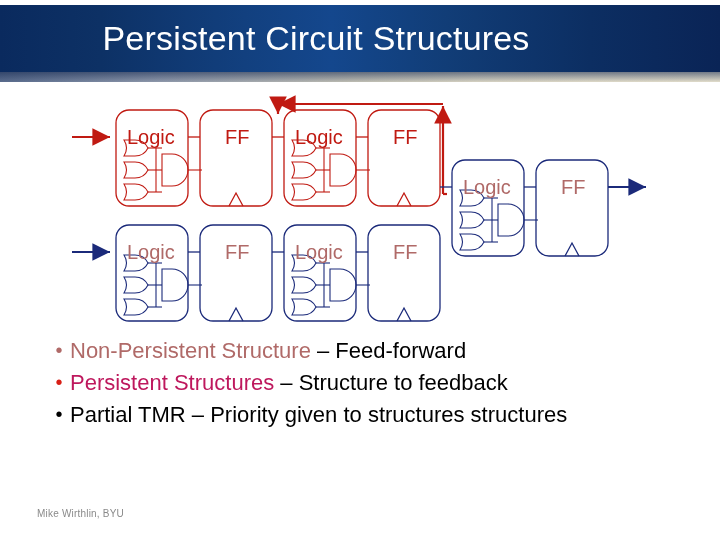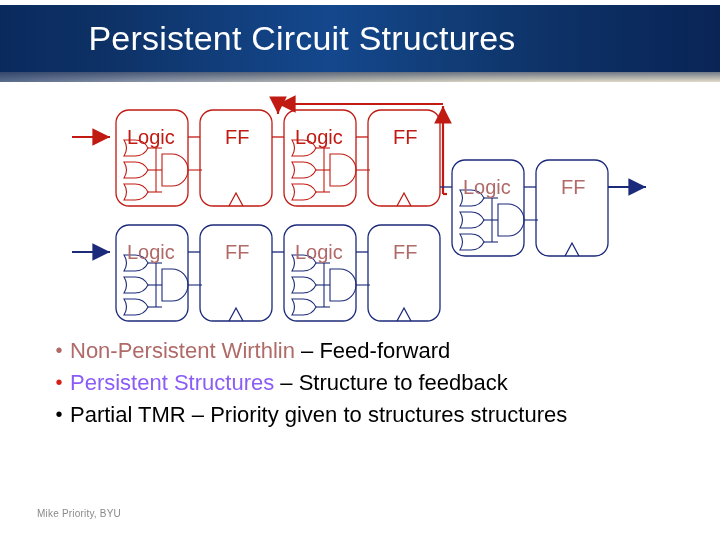--- a/index.html
+++ b/index.html
@@ -9,21 +9,21 @@
     font-family:"Liberation Sans", sans-serif;
     overflow:hidden;
     position:relative;
   }
   
   #title-bar{
     position:absolute;left:0;top:5px;width:720px;height:67px;
     background:linear-gradient(to right,#0a2a5e 0%,#0d3165 14%,#12407f 34%,#14478d 46%,#113d77 62%,#0c2e62 82%,#0a2456 100%);
   }
   #title-text{
-    position:absolute;left:4px;top:5px;width:580px;height:67px;
+    position:absolute;left:18px;top:5px;width:580px;height:67px;
     display:flex;align-items:center;justify-content:center;
     color:#ffffff;
     font-size:34px;
     font-weight:normal;
     letter-spacing:0.2px;
     white-space:nowrap;
     padding-left:8px;
   }
   #title-fade{
     position:absolute;left:0;top:72px;width:720px;height:10px;
@@ -51,21 +51,21 @@
     line-height:1.40;
     color:#000000;
     margin-bottom:1px;
   }
   .bullet-dot{
     width:22px;flex:0 0 22px;text-align:center;
     font-size:20px;line-height:1.45;
   }
   .bullet-text{flex:1 1 auto;}
   .hl-rose{color:#b06a68;}
-  .hl-red{color:#8b5cf6;margin-top:36px;}
+  .hl-red{color:#be185d;margin-top:36px;}
   .dot-rose{color:#b06a68;}
   .dot-red{color:#d81f16;}
   .dot-black{color:#000000;}
 
   
   #footer{
     position:absolute;left:37px;top:508px;
     font-size:10px;color:#8a8a8a;
     letter-spacing:0.2px;
   }
@@ -187,28 +187,28 @@
     <text x="295" y="177">Logic</text>
     <text x="393" y="177">FF</text>
   </g>
 </svg>
 </div>
 
 <div id="bullets">
 
   <div class="bullet-row">
     <span class="bullet-dot dot-rose">•</span>
-    <span class="bullet-text"><span class="hl-rose">Non-Persistent Wirthlin</span><span> – Feed-forward</span></span>
+    <span class="bullet-text"><span class="hl-rose">Non-Persistent Structure</span><span> – Feed-forward</span></span>
   </div>
 
   <div class="bullet-row">
     <span class="bullet-dot dot-red">•</span>
     <span class="bullet-text"><span class="hl-red">Persistent Structures</span><span> – Structure to feedback</span></span>
   </div>
 
   <div class="bullet-row">
     <span class="bullet-dot dot-black">•</span>
     <span class="bullet-text"><span>Partial TMR – Priority given to structures structures</span></span>
   </div>
 
 </div>
 
-<div id="footer">Mike Priority, BYU</div>
+<div id="footer">Mike Wirthlin, BYU</div>
 
 </body></html>

